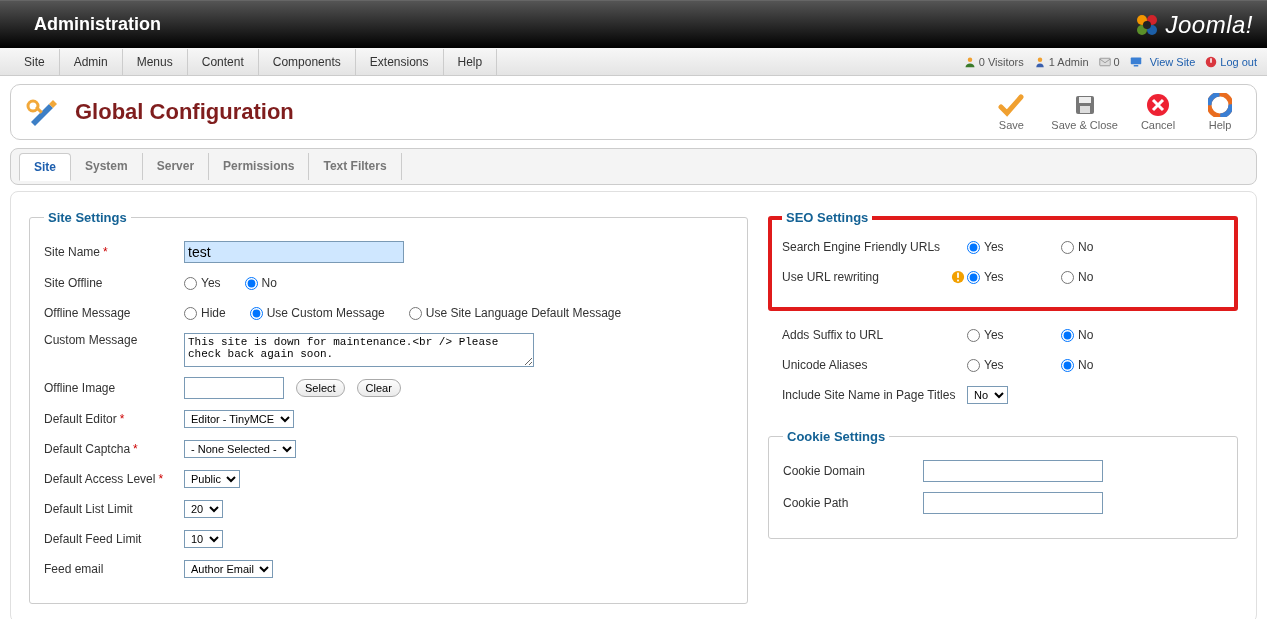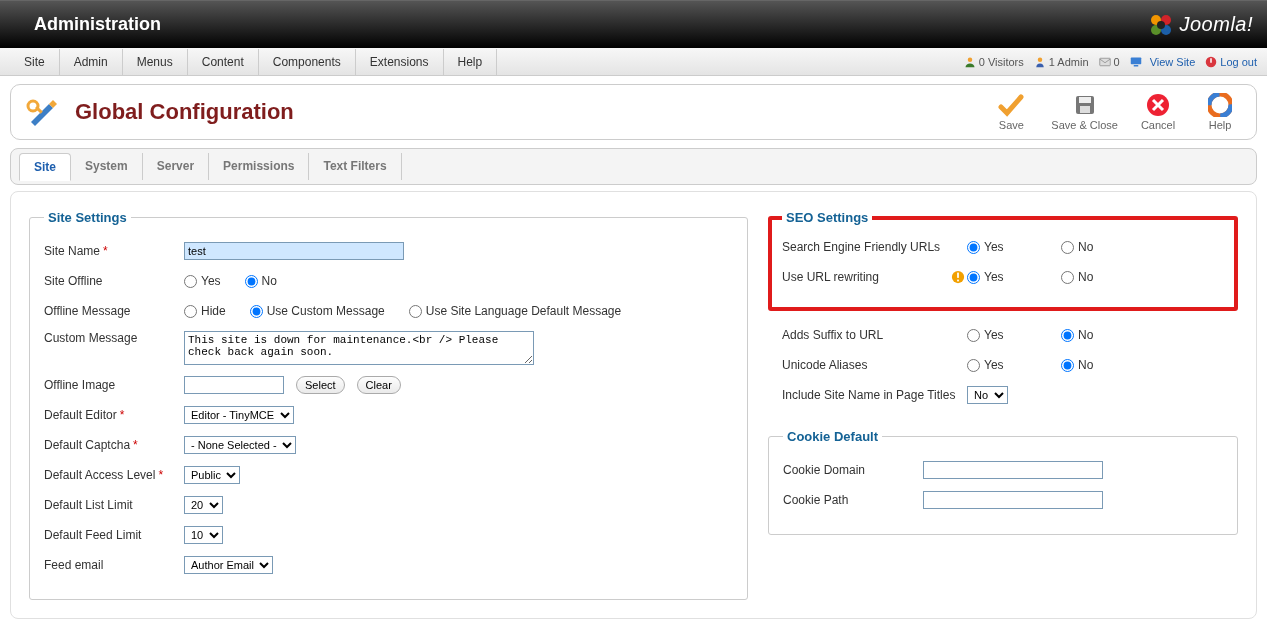--- a/index.html
+++ b/index.html
@@ -10,21 +10,21 @@
   .top-header {
     background: linear-gradient(to bottom, #555 0%, #333 40%, #000 100%);
     color: #fff;
     height: 48px;
     display: flex;
     align-items: center;
     padding: 0 14px;
     border-top: 1px solid #666;
   }
   .top-header .title { font-size: 18px; font-weight: bold; flex: 1; padding-left: 20px; }
-  .top-header .logo { display: flex; align-items: center; gap: 6px; font-size: 20px; }
+  .top-header .logo { display: flex; align-items: center; gap: 6px; font-size: 24px; }
   .top-header .logo .joomla-text { font-style: italic; font-weight: normal; letter-spacing: 0.5px; }
 
   
   .menu-bar {
     background: linear-gradient(to bottom, #f7f7f7, #e4e4e4);
     border-bottom: 1px solid #ccc;
     height: 28px;
     display: flex;
     align-items: center;
     padding: 0 10px;
@@ -112,21 +112,21 @@
   .form-row { display: flex; align-items: center; margin-bottom: 10px; min-height: 20px; }
   .form-row .lbl { width: 140px; color: #333; font-size: 12px; display: flex; align-items: flex-end; gap: 3px;}
   .form-row .lbl .star { color: #c00; }
   .form-row .ctrl { flex: 1; display: flex; align-items: center; gap: 12px; flex-wrap: wrap; }
 
   .seo .form-row .lbl { width: 185px; }
   .cookie .form-row .lbl { width: 140px; }
 
   .radio-opt { display: inline-flex; align-items: center; gap: 4px; margin-right: 12px; }
   input[type=radio] { margin: 0; }
-  input[type=text] { font-size: 11px; padding: 2px 3px; border: 1px solid #7a9ab5; }
+  input[type=text] { font-size: 14px; padding: 2px 3px; border: 1px solid #7a9ab5; }
   input.selected-blue { background: #cfe7ff; }
   textarea { font-family: "Courier New", monospace; font-size: 11px; padding: 2px 3px; border: 1px solid #7a9ab5; resize: both; }
   select { font-size: 11px; border: 1px solid #7a9ab5; background: #fff; padding: 1px 2px; }
   .btn-small {
     font-size: 11px; padding: 2px 8px; border: 1px solid #aaa; background: linear-gradient(#fdfdfd,#eaeaea);
     border-radius: 9px; cursor: pointer;
   }
   .warn-icon { width: 14px; height: 14px; display: inline-block; vertical-align: middle; margin-right: 2px;}
 </style>
 </head>
@@ -454,21 +454,21 @@
           <div class="lbl">
               <span>Include Site Name in Page Titles</span>
             </div>
           <div class="ctrl">
               <select><option>No</option></select>
             </div>
         </div>
       </div>
 
       <fieldset class="cookie">
-        <legend>Cookie Default</legend>
+        <legend>Cookie Settings</legend>
         <div class="form-row">
           <div class="lbl">
               <span>Cookie Domain</span>
             </div>
           <div class="ctrl">
               <input type="text" style="width: 180px;">
             </div>
         </div>
         <div class="form-row">
           <div class="lbl">

